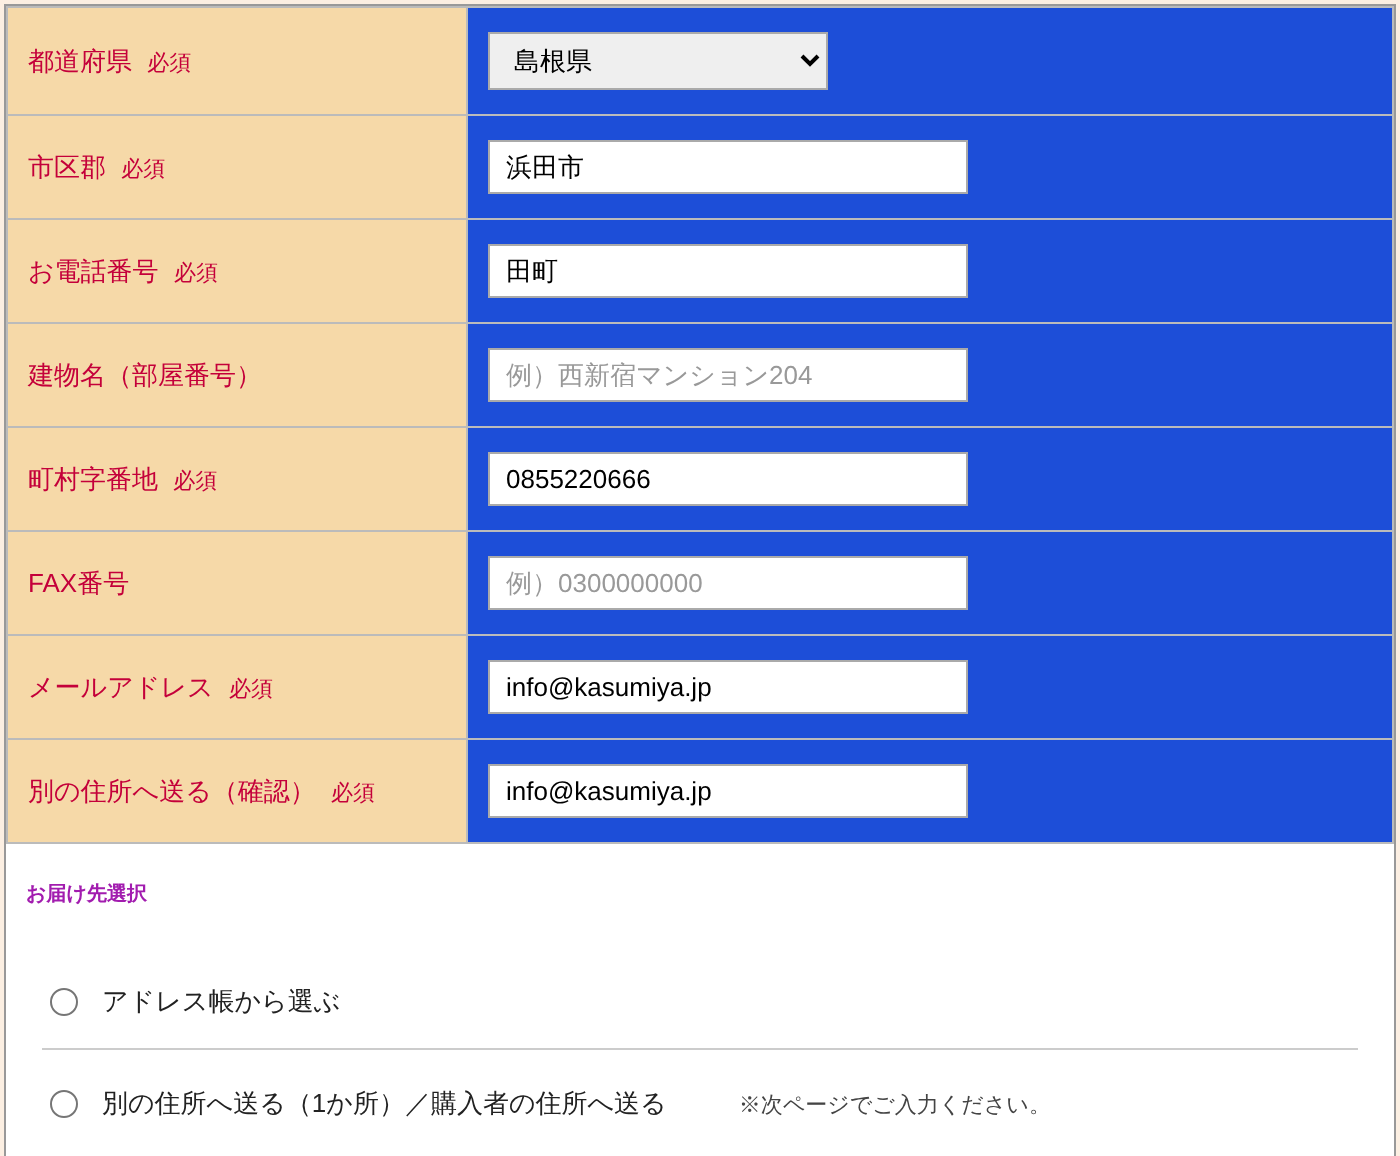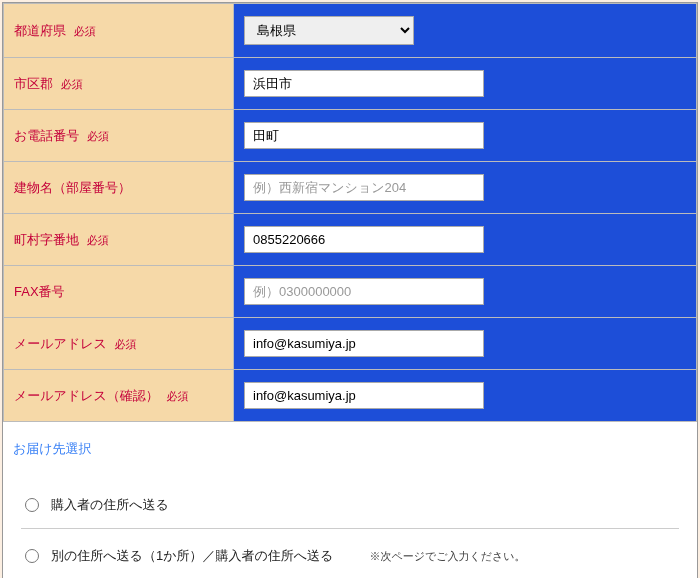--- a/index.html
+++ b/index.html
@@ -42,24 +42,24 @@
     input[type="text"], select {
       width: 240px;
       padding: 5px 8px;
       border: 1px solid #aaa;
       font-size: 13px;
       font-family: inherit;
     }
     input[type="text"]::placeholder { color: #999; }
     select { width: 170px; }
     .section-title {
-      font-weight: normal;
-      color: #3b82f6;
+      font-weight: bold;
+      color: #a21caf;
       padding: 18px 10px 8px 10px;
-      font-size: 13px;
+      font-size: 10px;
     }
     .delivery-box {
       margin: 4px 8px 8px 8px;
       padding: 18px 10px 10px 10px;
     }
     .radio-row {
       display: flex;
       align-items: center;
       padding: 8px 4px;
       margin-bottom: 6px;
@@ -138,36 +138,36 @@
       <td class="label-cell">
         <span>メールアドレス</span>
         <span class="required">必須</span>
       </td>
       <td class="input-cell">
         <input type="text" value="info@kasumiya.jp" style="">
       </td>
     </tr>
     <tr>
       <td class="label-cell">
-        <span>メールアドレス（確認）</span>
+        <span>別の住所へ送る（確認）</span>
         <span class="required">必須</span>
       </td>
       <td class="input-cell">
         <input type="text" value="info@kasumiya.jp" style="">
       </td>
     </tr>
   </tbody>
     </table>
 
   <div class="section-title">お届け先選択</div>
 
   <div class="delivery-box">
     <div class="radio-row">
       <input type="radio" name="deliv" style="">
-      <span class="radio-label">購入者の住所へ送る</span>
+      <span class="radio-label">アドレス帳から選ぶ</span>
     </div>
     <hr class="sep">
     <div class="radio-row">
       <input type="radio" name="deliv" style="">
       <span class="radio-label">別の住所へ送る（1か所）／購入者の住所へ送る</span>
       <span class="hint">※次ページでご入力ください。</span>
     </div>
 
   </div>
 </div>

